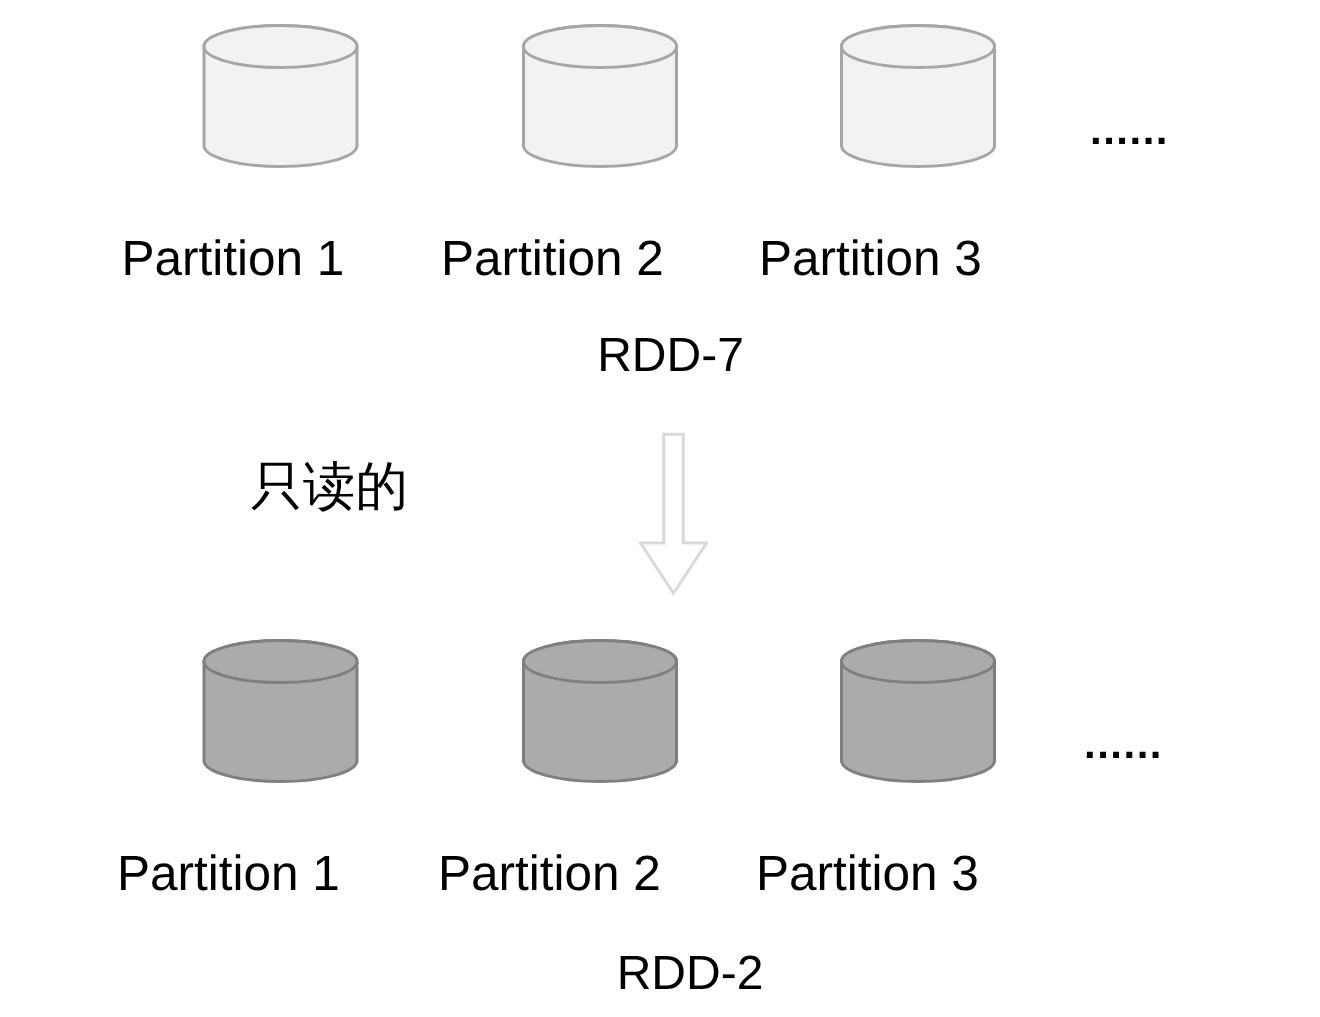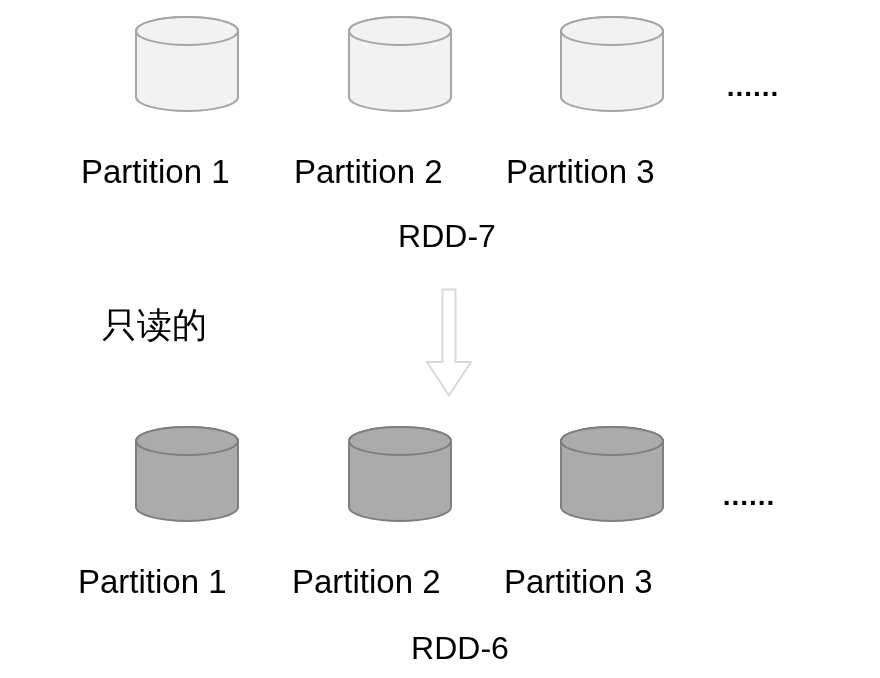--- a/index.html
+++ b/index.html
@@ -46,21 +46,21 @@
   .ellipsis {
     width: 90px;
     text-align: center;
     font-size: 28px;
     font-weight: bold;
     letter-spacing: 1px;
     line-height: 30px;
   }
   .annotation {
     width: 170px;
-    text-align: left;
+    text-align: right;
     font-size: 35px;
     line-height: 40px;
     white-space: nowrap;
   }
   .arrow path {
     fill: var(--arrow-fill, #ffffff);
     stroke: var(--arrow-stroke, #d9d9d9);
     stroke-width: 2;
     stroke-linejoin: miter;
   }
@@ -109,15 +109,15 @@
     <path d="M2 16 L2 82 A51 14 0 0 0 104 82 L104 16 A51 14 0 0 0 2 16 Z"></path>
     <ellipse cx="53" cy="16" rx="51" ry="14"></ellipse>
   </svg>
 
   <div class="abs ellipsis" style="left:704px; top:481px;">......</div>
 
   <div class="abs plabel" style="left:78px; top:563px;">Partition 1</div>
   <div class="abs plabel" style="left:292px; top:563px;">Partition 2</div>
   <div class="abs plabel" style="left:504px; top:563px;">Partition 3</div>
 
-  <div class="abs rdd-label" style="left:360px; top:630px;">RDD-6</div>
+  <div class="abs rdd-label" style="left:360px; top:630px;">RDD-2</div>
 
 </div>
 
 </body></html>

